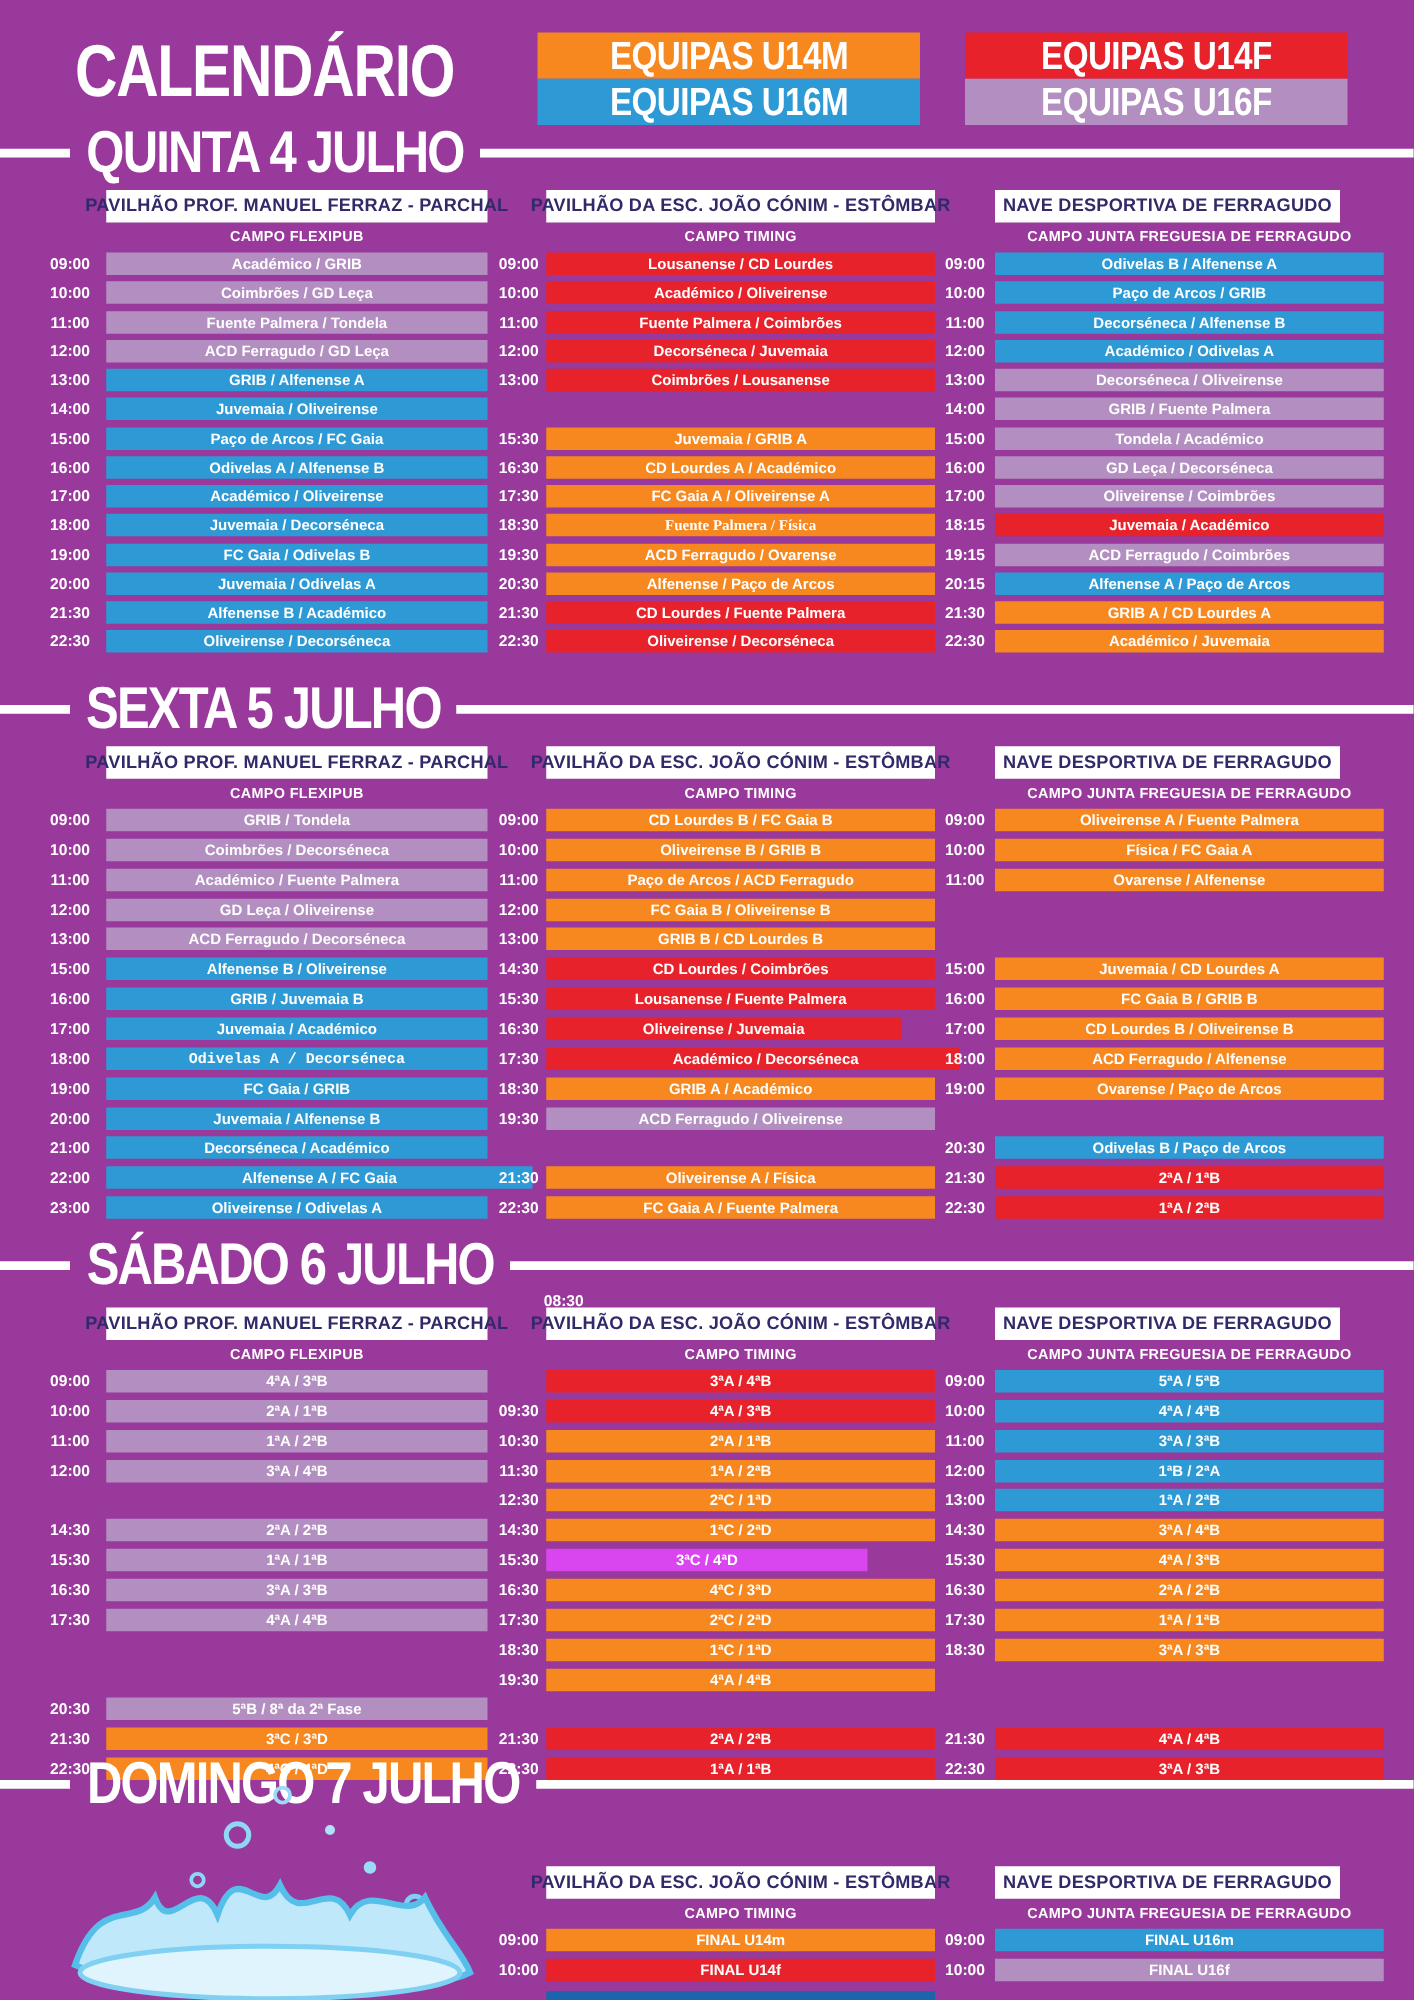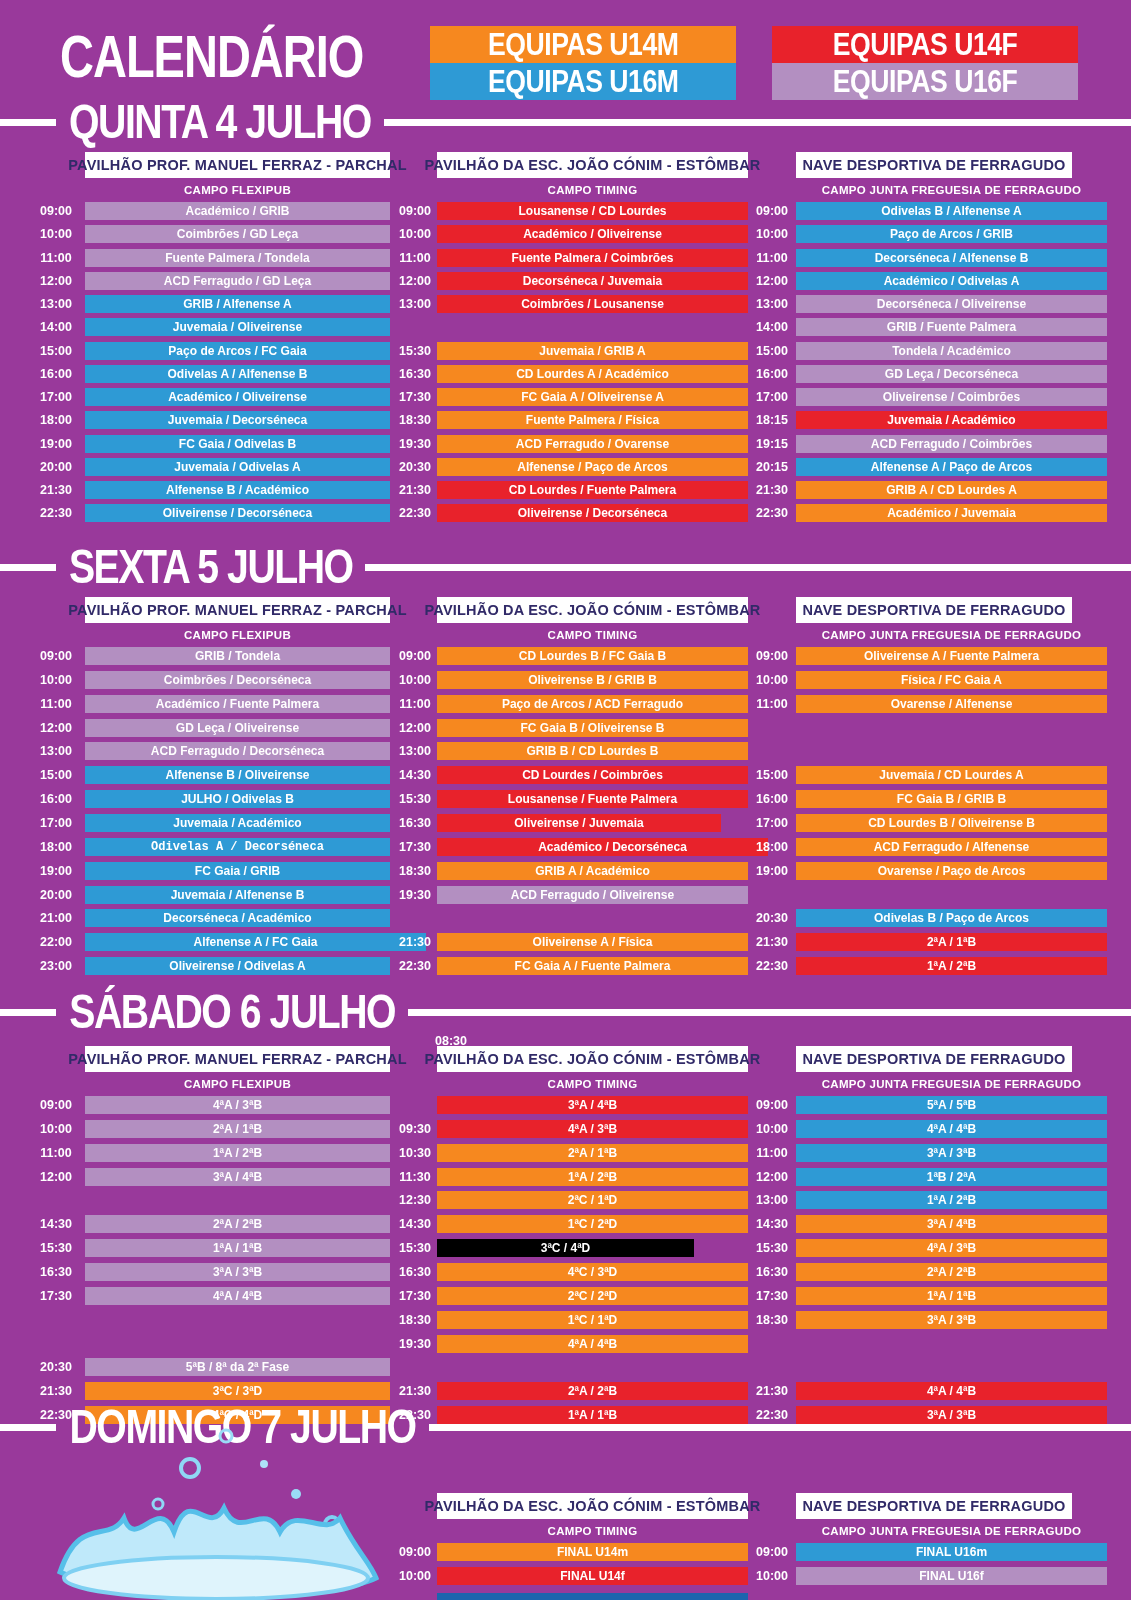--- a/index.html
+++ b/index.html
@@ -124,21 +124,21 @@
       <div class="bar" style="left: 437px; top: 272px; width: 311px; background: rgb(232, 34, 43);">Decorséneca / Juvemaia</div>
       <div class="time" style="left: 394px; top: 295px; width: 42px;">13:00</div>
       <div class="bar" style="left: 437px; top: 295px; width: 311px; background: rgb(232, 34, 43);">Coimbrões / Lousanense</div>
       <div class="time" style="left: 394px; top: 342px; width: 42px;">15:30</div>
       <div class="bar" style="left: 437px; top: 342px; width: 311px; background: rgb(246, 136, 31);">Juvemaia / GRIB A</div>
       <div class="time" style="left: 394px; top: 365px; width: 42px;">16:30</div>
       <div class="bar" style="left: 437px; top: 365px; width: 311px; background: rgb(246, 136, 31);">CD Lourdes A / Académico</div>
       <div class="time" style="left: 394px; top: 388px; width: 42px;">17:30</div>
       <div class="bar" style="left: 437px; top: 388px; width: 311px; background: rgb(246, 136, 31);">FC Gaia A / Oliveirense A</div>
       <div class="time" style="left: 394px; top: 411px; width: 42px;">18:30</div>
-      <div class="bar" style="left: 437px; top: 411px; width: 311px; background: rgb(246, 136, 31);">Fuente Palmera / Física</div>
+      <div class="bar" style="left: 437px; top: 411px; width: 311px; background: rgb(246, 136, 31); font-family: Liberation Serif, serif;">Fuente Palmera / Física</div>
       <div class="time" style="left: 394px; top: 435px; width: 42px;">19:30</div>
       <div class="bar" style="left: 437px; top: 435px; width: 311px; background: rgb(246, 136, 31);">ACD Ferragudo / Ovarense</div>
       <div class="time" style="left: 394px; top: 458px; width: 42px;">20:30</div>
       <div class="bar" style="left: 437px; top: 458px; width: 311px; background: rgb(246, 136, 31);">Alfenense / Paço de Arcos</div>
       <div class="time" style="left: 394px; top: 481px; width: 42px;">21:30</div>
       <div class="bar" style="left: 437px; top: 481px; width: 311px; background: rgb(232, 34, 43);">CD Lourdes / Fuente Palmera</div>
       <div class="time" style="left: 394px; top: 504px; width: 42px;">22:30</div>
       <div class="bar" style="left: 437px; top: 504px; width: 311px; background: rgb(232, 34, 43);">Oliveirense / Decorséneca</div>
       <div class="venue-box" style="left: 796px; top: 152px; width: 276px; color: rgb(49, 42, 104);">NAVE DESPORTIVA DE FERRAGUDO</div>
       <div class="campo" style="left: 796px; top: 182px; width: 311px;">CAMPO JUNTA FREGUESIA DE FERRAGUDO</div>
@@ -183,21 +183,21 @@
       <div class="bar" style="left: 85px; top: 671px; width: 305px; background: rgb(179, 143, 193);">Coimbrões / Decorséneca</div>
       <div class="time" style="left: 33px; top: 695px; width: 46px;">11:00</div>
       <div class="bar" style="left: 85px; top: 695px; width: 305px; background: rgb(179, 143, 193);">Académico / Fuente Palmera</div>
       <div class="time" style="left: 33px; top: 719px; width: 46px;">12:00</div>
       <div class="bar" style="left: 85px; top: 719px; width: 305px; background: rgb(179, 143, 193);">GD Leça / Oliveirense</div>
       <div class="time" style="left: 33px; top: 742px; width: 46px;">13:00</div>
       <div class="bar" style="left: 85px; top: 742px; width: 305px; background: rgb(179, 143, 193);">ACD Ferragudo / Decorséneca</div>
       <div class="time" style="left: 33px; top: 766px; width: 46px;">15:00</div>
       <div class="bar" style="left: 85px; top: 766px; width: 305px; background: rgb(46, 154, 213);">Alfenense B / Oliveirense</div>
       <div class="time" style="left: 33px; top: 790px; width: 46px;">16:00</div>
-      <div class="bar" style="left: 85px; top: 790px; width: 305px; background: rgb(46, 154, 213);">JULHO / Odivelas B</div>
+      <div class="bar" style="left: 85px; top: 790px; width: 305px; background: rgb(46, 154, 213);">GRIB / Juvemaia B</div>
       <div class="time" style="left: 33px; top: 814px; width: 46px;">17:00</div>
       <div class="bar" style="left: 85px; top: 814px; width: 305px; background: rgb(46, 154, 213);">Juvemaia / Académico</div>
       <div class="time" style="left: 33px; top: 838px; width: 46px;">18:00</div>
       <div class="bar" style="left: 85px; top: 838px; width: 305px; background: rgb(46, 154, 213); font-family: Liberation Mono, monospace;">Odivelas A / Decorséneca</div>
       <div class="time" style="left: 33px; top: 862px; width: 46px;">19:00</div>
       <div class="bar" style="left: 85px; top: 862px; width: 305px; background: rgb(46, 154, 213);">FC Gaia / GRIB</div>
       <div class="time" style="left: 33px; top: 886px; width: 46px;">20:00</div>
       <div class="bar" style="left: 85px; top: 886px; width: 305px; background: rgb(46, 154, 213);">Juvemaia / Alfenense B</div>
       <div class="time" style="left: 33px; top: 909px; width: 46px;">21:00</div>
       <div class="bar" style="left: 85px; top: 909px; width: 305px; background: rgb(46, 154, 213);">Decorséneca / Académico</div>
@@ -294,21 +294,21 @@
       <div class="bar" style="left: 437px; top: 1120px; width: 311px; background: rgb(232, 34, 43);">4ªA / 3ªB</div>
       <div class="time" style="left: 394px; top: 1144px; width: 42px;">10:30</div>
       <div class="bar" style="left: 437px; top: 1144px; width: 311px; background: rgb(246, 136, 31);">2ªA / 1ªB</div>
       <div class="time" style="left: 394px; top: 1168px; width: 42px;">11:30</div>
       <div class="bar" style="left: 437px; top: 1168px; width: 311px; background: rgb(246, 136, 31);">1ªA / 2ªB</div>
       <div class="time" style="left: 394px; top: 1191px; width: 42px;">12:30</div>
       <div class="bar" style="left: 437px; top: 1191px; width: 311px; background: rgb(246, 136, 31);">2ªC / 1ªD</div>
       <div class="time" style="left: 394px; top: 1215px; width: 42px;">14:30</div>
       <div class="bar" style="left: 437px; top: 1215px; width: 311px; background: rgb(246, 136, 31);">1ªC / 2ªD</div>
       <div class="time" style="left: 394px; top: 1239px; width: 42px;">15:30</div>
-      <div class="bar" style="left: 437px; top: 1239px; width: 257px; background: #000000; text-align: center;">3ªC / 4ªD</div>
+      <div class="bar" style="left: 437px; top: 1239px; width: 257px; background: #d946ef; text-align: center;">3ªC / 4ªD</div>
       <div class="time" style="left: 394px; top: 1263px; width: 42px;">16:30</div>
       <div class="bar" style="left: 437px; top: 1263px; width: 311px; background: rgb(246, 136, 31);">4ªC / 3ªD</div>
       <div class="time" style="left: 394px; top: 1287px; width: 42px;">17:30</div>
       <div class="bar" style="left: 437px; top: 1287px; width: 311px; background: rgb(246, 136, 31);">2ªC / 2ªD</div>
       <div class="time" style="left: 394px; top: 1311px; width: 42px;">18:30</div>
       <div class="bar" style="left: 437px; top: 1311px; width: 311px; background: rgb(246, 136, 31);">1ªC / 1ªD</div>
       <div class="time" style="left: 394px; top: 1335px; width: 42px;">19:30</div>
       <div class="bar" style="left: 437px; top: 1335px; width: 311px; background: rgb(246, 136, 31);">4ªA / 4ªB</div>
       <div class="time" style="left: 394px; top: 1382px; width: 42px;">21:30</div>
       <div class="bar" style="left: 437px; top: 1382px; width: 311px; background: rgb(232, 34, 43);">2ªA / 2ªB</div>

